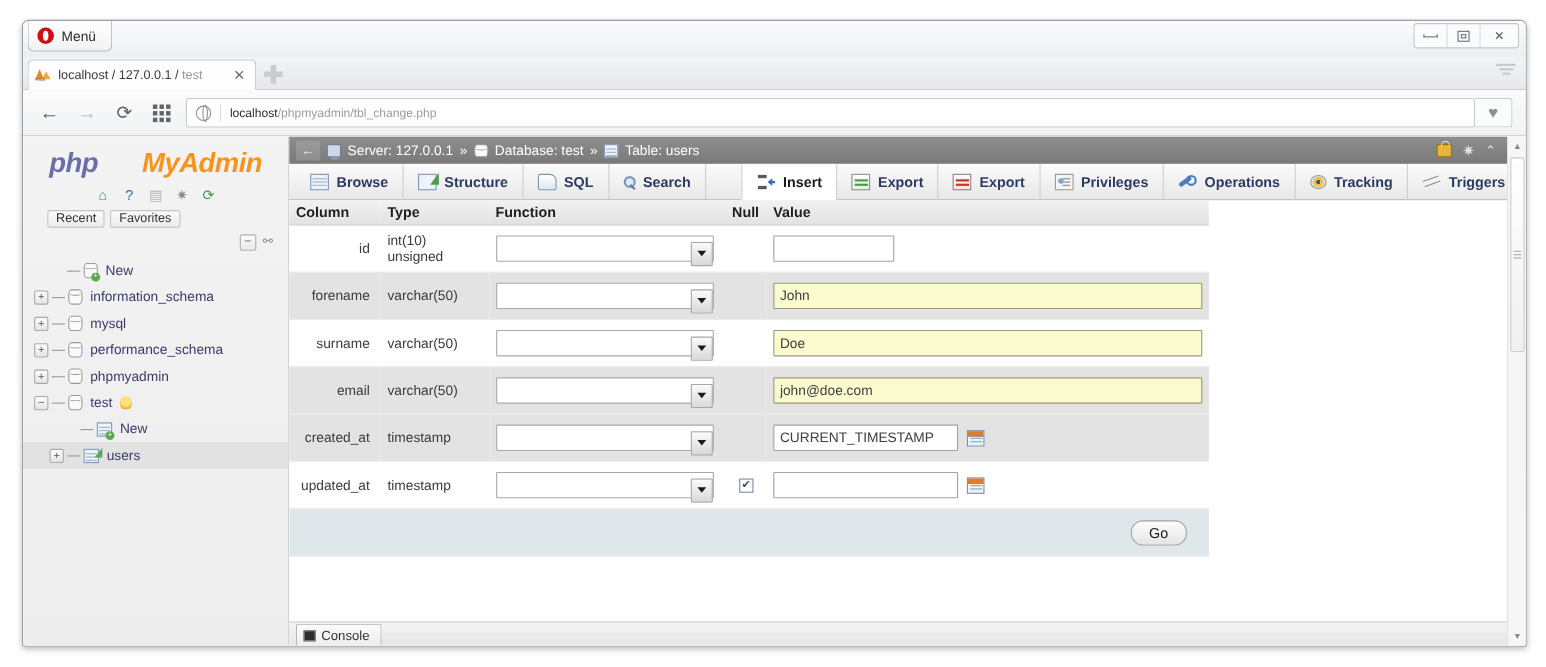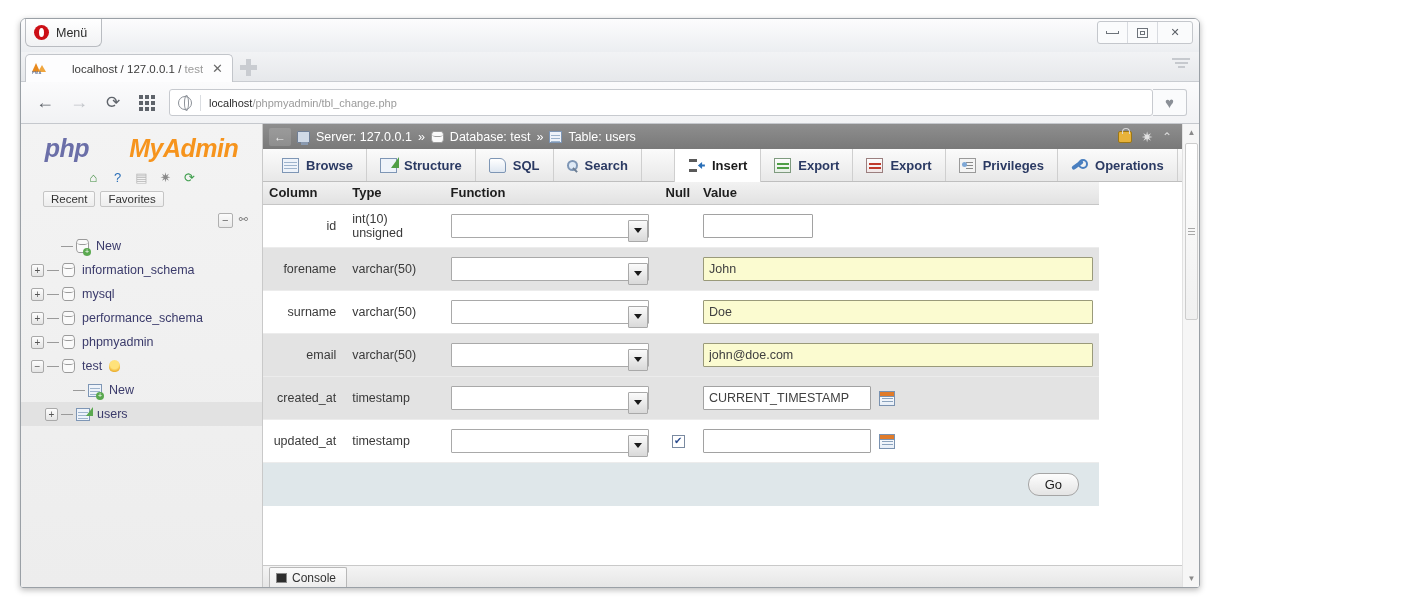--- a/index.html
+++ b/index.html
@@ -8,21 +8,21 @@
     width: 1405px; height: 606px;
     background: #ffffff;
     font-family: "Liberation Sans", sans-serif;
     overflow: hidden;
   }
 
   
   #os-window {
     position: absolute;
     left: 20px; top: 18px;
-    width: 1180px; height: 570px;
+    width: 1368px; height: 570px;
     background: linear-gradient(#fbfbfc, #f2f3f5);
     border: 1px solid #9aa0a6;
     border-radius: 6px 6px 3px 3px;
     box-shadow: 0 2px 6px rgba(0,0,0,.28);
     overflow: hidden;
   }
 
   
   .title-strip {
     position: absolute; left: 0; top: 0; right: 0; height: 33px;
@@ -88,21 +88,21 @@
   .pma-favicon .p1, .pma-favicon .p2 {
     position: absolute; bottom: 3px; width: 0; height: 0;
     border-left: 4px solid transparent; border-right: 4px solid transparent;
   }
   .pma-favicon .p1 { left: 0px; border-bottom: 9px solid #e8891c; }
   .pma-favicon .p2 { left: 6px; border-bottom: 7px solid #f0a63e; }
   .pma-favicon .base {
     position: absolute; bottom: 0; left: 0; font-size: 4px; color: #6b7a99;
     letter-spacing: .2px; font-weight: bold;
   }
-  .tab-title { flex: 1; white-space: nowrap; overflow: hidden; text-align: right; }
+  .tab-title { flex: 1; white-space: nowrap; overflow: hidden; }
   .tab-title .t-dim { color: #9a9a9a; }
   .tab-close { font-size: 13px; color: #6a6a6a; padding: 0 3px; }
   .tab-plus {
     position: absolute; left: 218px; top: 6px;
     width: 19px; height: 19px; color: #c0c3c8;
   }
   .tab-plus::before, .tab-plus::after {
     content: ""; position: absolute; background: #c9ccd1;
   }
   .tab-plus::before { left: 7px; top: 1px; width: 5px; height: 17px; }

